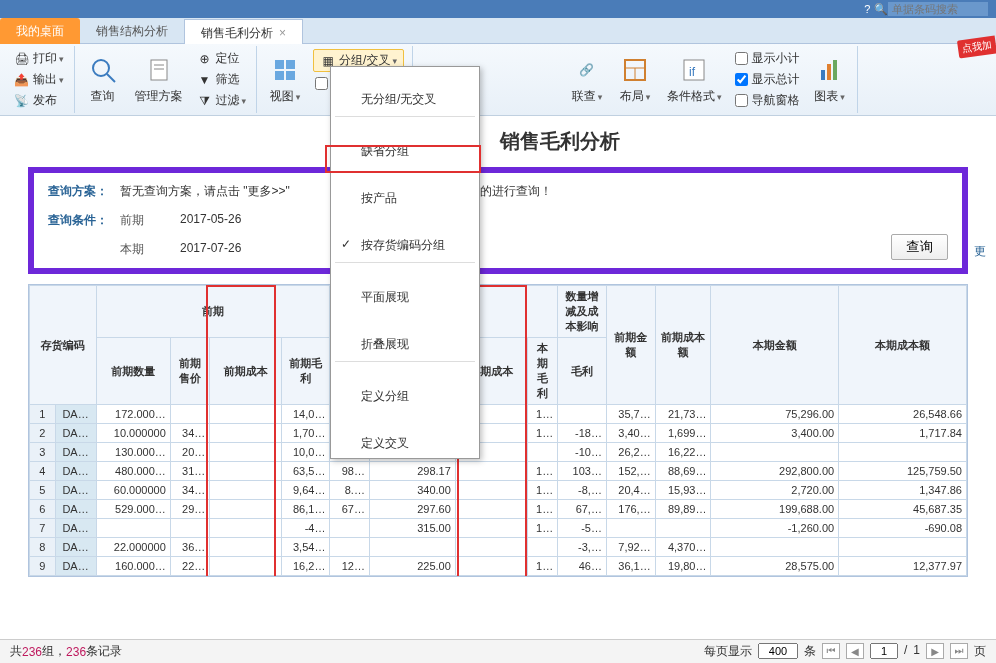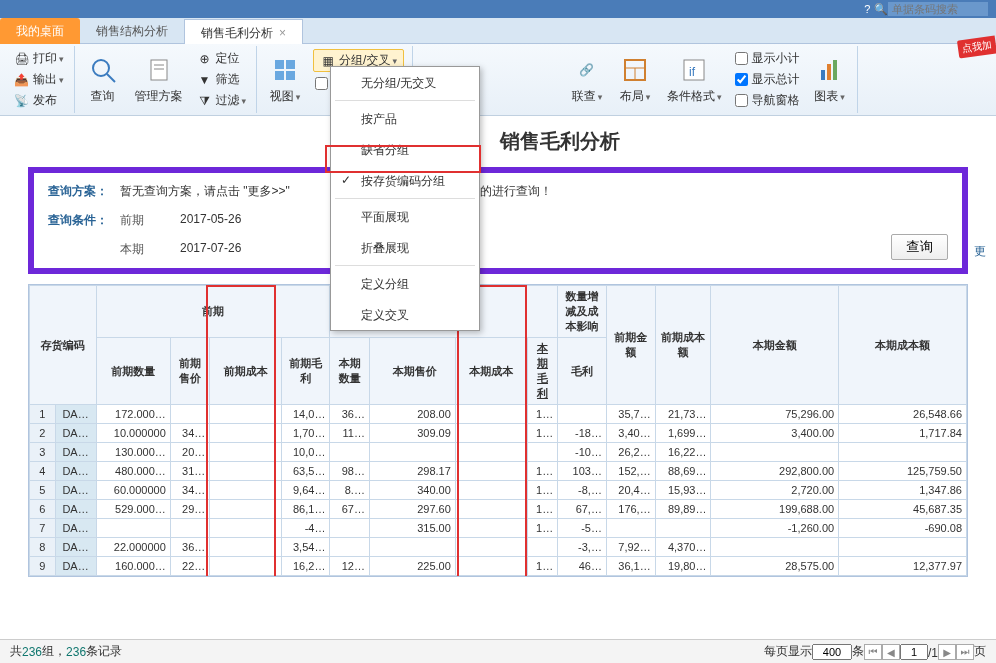--- a/index.html
+++ b/index.html
@@ -25,21 +25,21 @@
 .ribbon-item .ri-icon { width: 16px; height: 16px; margin-right: 3px; display: inline-flex; align-items: center; justify-content: center; }
 .ribbon-big { display: flex; flex-direction: column; align-items: center; justify-content: center; padding: 4px 8px; cursor: pointer; }
 .ribbon-big .rb-icon { width: 32px; height: 32px; display: flex; align-items: center; justify-content: center; }
 .ribbon-big .rb-label { margin-top: 2px; }
 .caret { font-size: 9px; color: #666; margin-left: 2px; }
 .ribbon-chk { display: flex; align-items: center; padding: 1px 2px; cursor: pointer; }
 .ribbon-chk input { margin-right: 3px; }
 
 
 .dropdown { position: absolute; top: 22px; left: 330px; width: 150px; background: #fff; border: 1px solid #999; box-shadow: 2px 2px 6px rgba(0,0,0,0.25); z-index: 100; }
-.dropdown-item { padding: 8px 10px 6px 30px; cursor: pointer; position: relative; font-size: 12px; }
+.dropdown-item { padding: 24px 10px 6px 30px; cursor: pointer; position: relative; font-size: 12px; }
 .dropdown-item.checked::before { content: "✓"; position: absolute; left: 10px; }
 .dropdown-sep { height: 1px; background: #ddd; margin: 2px 4px; }
 .dropdown-highlight { position: absolute; border: 2px solid #e03030; pointer-events: none; }
 .dropdown-trigger { border: 1px solid #f0c040; background: #fff3d0; padding: 2px 6px; border-radius: 2px; }
 
 
 .page-title { font-size: 20px; font-weight: bold; padding: 12px 0 12px 500px; }
 
 
 .query-panel { margin: 0 28px 10px; border: 6px solid #6d28d9; padding: 10px 14px; display: flex; flex-direction: column; gap: 12px; position: relative; background: #fff; }
@@ -56,22 +56,22 @@
 th, td { border: 1px solid #c8d8e8; padding: 3px 4px; text-align: center; background: #fff; }
 th { background: #f0f5fb; height: 22px; }
 th.hdr1 { height: 56px; }
 td.rownum { background: #eaf1f8; width: 22px; }
 td.code { background: #d8e8f2; width: 32px; }
 td.num { text-align: right; }
 .col-highlight { border: 2px solid #e03030; position: absolute; pointer-events: none; }
 
 
 .footer { position: absolute; bottom: 0; left: 0; right: 0; height: 24px; border-top: 1px solid #ccc; background: #f4f4f4; display: flex; align-items: center; padding: 0 10px; font-size: 12px; }
-.footer .red { color: #0f766e; }
-.footer-right { margin-left: auto; display: flex; align-items: flex-end; }
+.footer .red { color: #be185d; }
+.footer-right { margin-left: auto; display: flex; align-items: flex-start; gap: 6px; }
 .footer-right input { width: 40px; height: 16px; font-size: 11px; text-align: center; }
 .pg-btn { width: 18px; height: 16px; border: 1px solid #aaa; background: #fff; display: inline-flex; align-items: center; justify-content: center; cursor: pointer; font-size: 10px; color: #888; }
 
 
 .sticker { position: absolute; right: 0; top: 38px; background: #e03030; color: #fff; font-size: 10px; padding: 2px 4px; border-radius: 2px 0 0 2px; transform: rotate(-8deg); }
 
 
 svg { display: block; }
 </style>
 </head>
@@ -217,22 +217,22 @@
             <rect x="18" y="4" width="4" height="20" fill="#6aa860"></rect>
           </svg>
         </span>
         <span class="rb-label"><span>图表</span><span class="caret">▾</span></span>
       </div>
   </div>
 
   <div class="dropdown">
     <div class="dropdown-item">无分组/无交叉</div>
     <div class="dropdown-sep"></div>
+    <div class="dropdown-item">缺省分组</div>
     <div class="dropdown-item">按产品</div>
-    <div class="dropdown-item">缺省分组</div>
     <div class="dropdown-item checked">按存货编码分组</div>
     <div class="dropdown-sep"></div>
     <div class="dropdown-item">平面展现</div>
     <div class="dropdown-item">折叠展现</div>
     <div class="dropdown-sep"></div>
     <div class="dropdown-item">定义分组</div>
     <div class="dropdown-item">定义交叉</div>
     <div class="dropdown-highlight" style="top:78px;left:-6px;width:156px;height:28px;"></div>
   </div>
 </div>
@@ -280,21 +280,21 @@
         <th class="hdr1" rowspan="2" style="width:110px;">本期成本额</th>
       </tr>
       <tr>
         <th style="width:64px;margin-left:6px;">前期数量</th>
         <th style="width:34px;">前期售价</th>
         <th style="width:62px;">前期成本</th>
         <th style="width:40px;">前期毛利</th>
         <th style="width:34px;">本期数量</th>
         <th style="width:74px;padding-left:9px;">本期售价</th>
         <th style="width:62px;">本期成本</th>
-        <th style="width:26px;text-decoration:underline;">本期毛利</th>
+        <th style="width:26px;">本期毛利</th>
         <th>毛利</th>
       </tr>
     </thead>
     <tbody id="tbody">
         <tr>
           <td class="rownum">1</td>
           <td class="code">DA…</td>
           <td class="num">172.000…</td>
           <td class="num"></td>
           <td class="num"></td>

